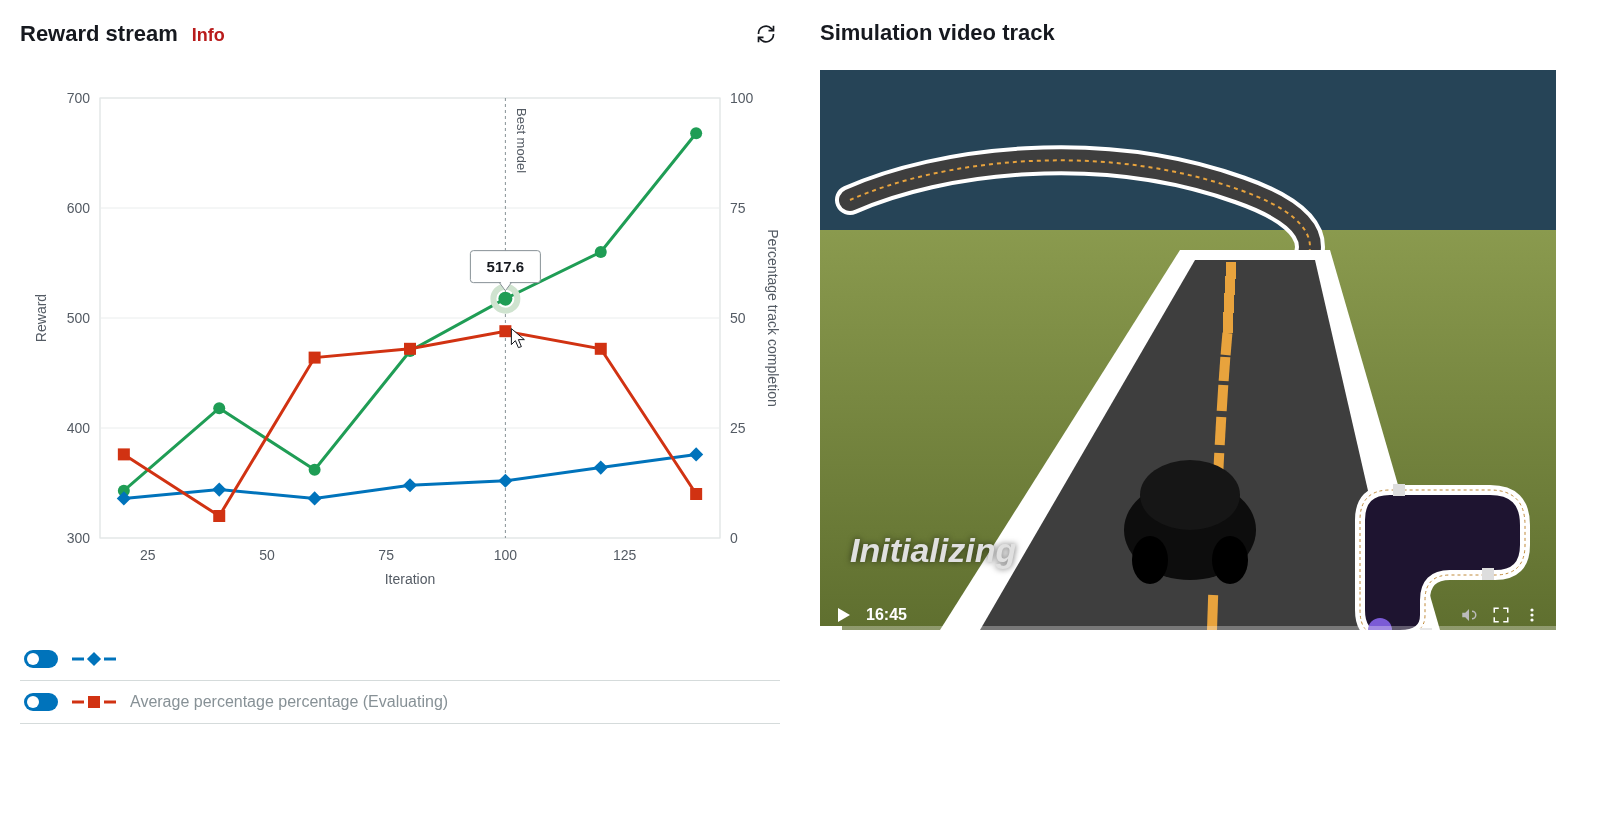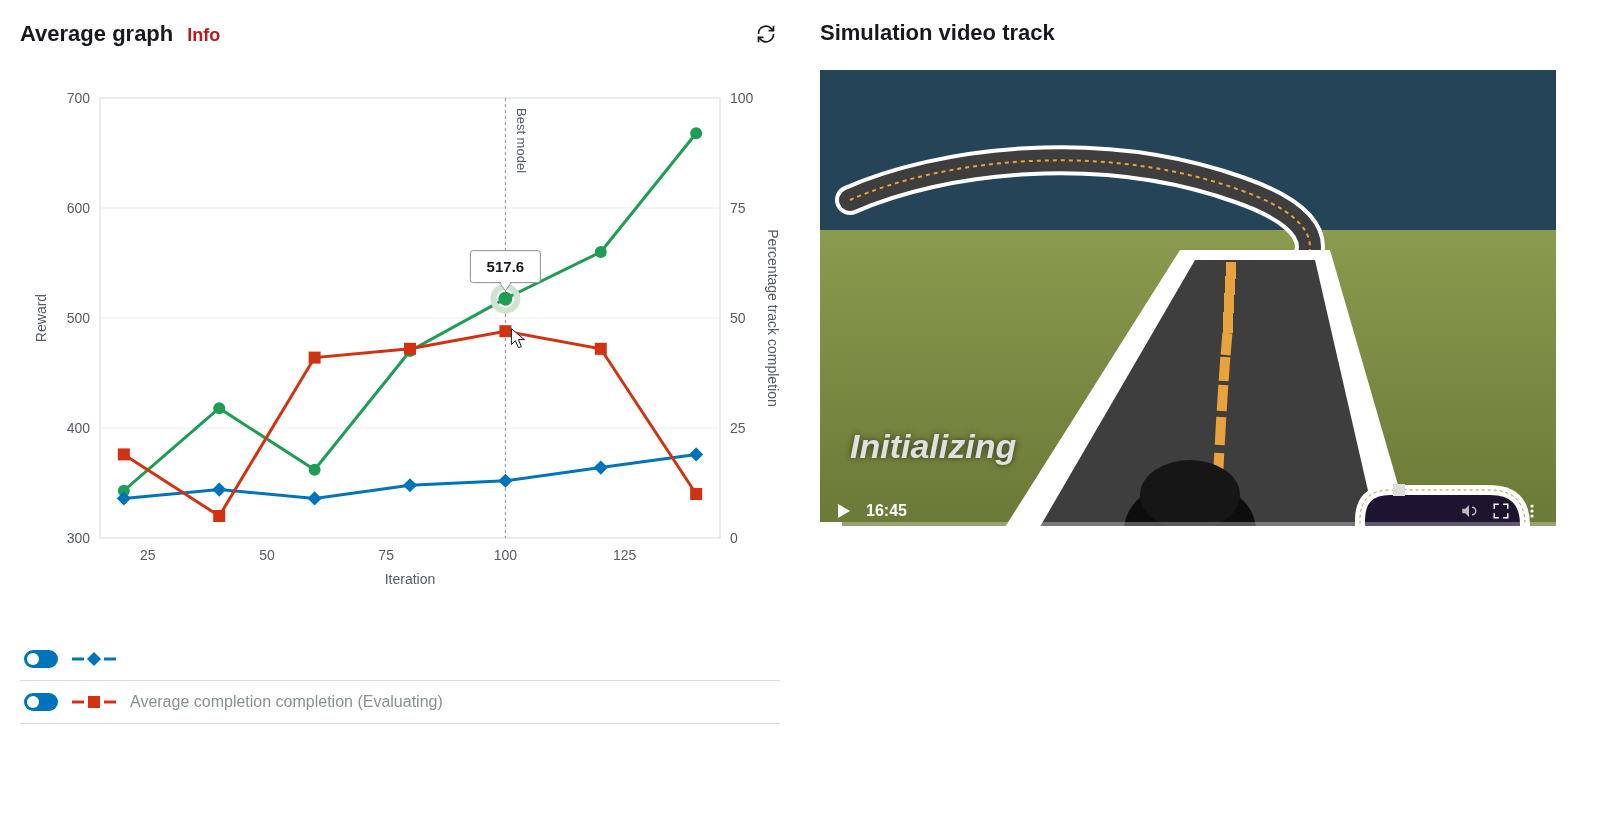--- a/index.html
+++ b/index.html
@@ -52,21 +52,21 @@
   .toggle::after {
     content: ""; position: absolute; left: 3px; top: 3px;
     width: 12px; height: 12px; border-radius: 50%; background: #fff;
   }
   .legend-marker { width: 44px; height: 18px; flex-shrink: 0; }
   .legend-label { color: #879196; font-size: 16px; }
 
   
   .video-box {
     position: relative;
-    width: 736px; height: 456px;
+    width: 736px; height: 560px;
     background: linear-gradient(180deg, #1f3548 0%, #1f3548 28%, #6a7a3a 28%, #6a7a3a 100%);
     overflow: hidden;
     margin-top: 24px;
   }
   .video-controls {
     position: absolute; left: 0; right: 0; bottom: 0;
     display: flex; align-items: center; gap: 14px;
     padding: 10px 16px 6px;
     color: #fff; font-size: 14px; font-weight: bold;
   }
@@ -94,21 +94,21 @@
   .best-label { font-size: 13px; fill: #545b64; }
 </style>
 </head>
 <body>
 
 <div class="container">
 
   <div class="panel-left">
     <div class="heading-row">
       <div class="heading-left">
-        <h2>Average graph</h2>
+        <h2>Reward stream</h2>
         <span class="info-link">Info</span>
       </div>
       <div class="refresh-btn">
         <svg width="20" height="20" viewBox="0 0 24 24" fill="none" stroke="#16191f" stroke-width="2">
           <path d="M21 2v6h-6"></path>
             <path d="M3 12a9 9 0 0 1 15.5-6.5L21 8"></path>
           <path d="M3 22v-6h6"></path>
             <path d="M21 12a9 9 0 0 1-15.5 6.5L3 16"></path>
         </svg>
       </div>
@@ -187,21 +187,21 @@
             <rect x="17" y="4" width="10" height="10" fill="#0073bb" transform="rotate(45 22 9)"></rect>
           </svg>
         </div>
         <div class="legend-row">
           <div class="toggle"></div>
           <svg class="legend-marker" viewBox="0 0 44 18">
             <line x1="0" y1="9" x2="12" y2="9" stroke="#d13212" stroke-width="3"></line>
             <line x1="32" y1="9" x2="44" y2="9" stroke="#d13212" stroke-width="3"></line>
             <rect x="16" y="3" width="12" height="12" fill="#d13212"></rect>
           </svg>
-          <span class="legend-label">Average completion completion (Evaluating)</span>
+          <span class="legend-label">Average percentage percentage (Evaluating)</span>
         </div>
       </div>
   </div>
 
   <div class="panel-right">
     <div class="heading-row">
       <h2>Simulation video track</h2>
     </div>
     <div class="video-box">
 

